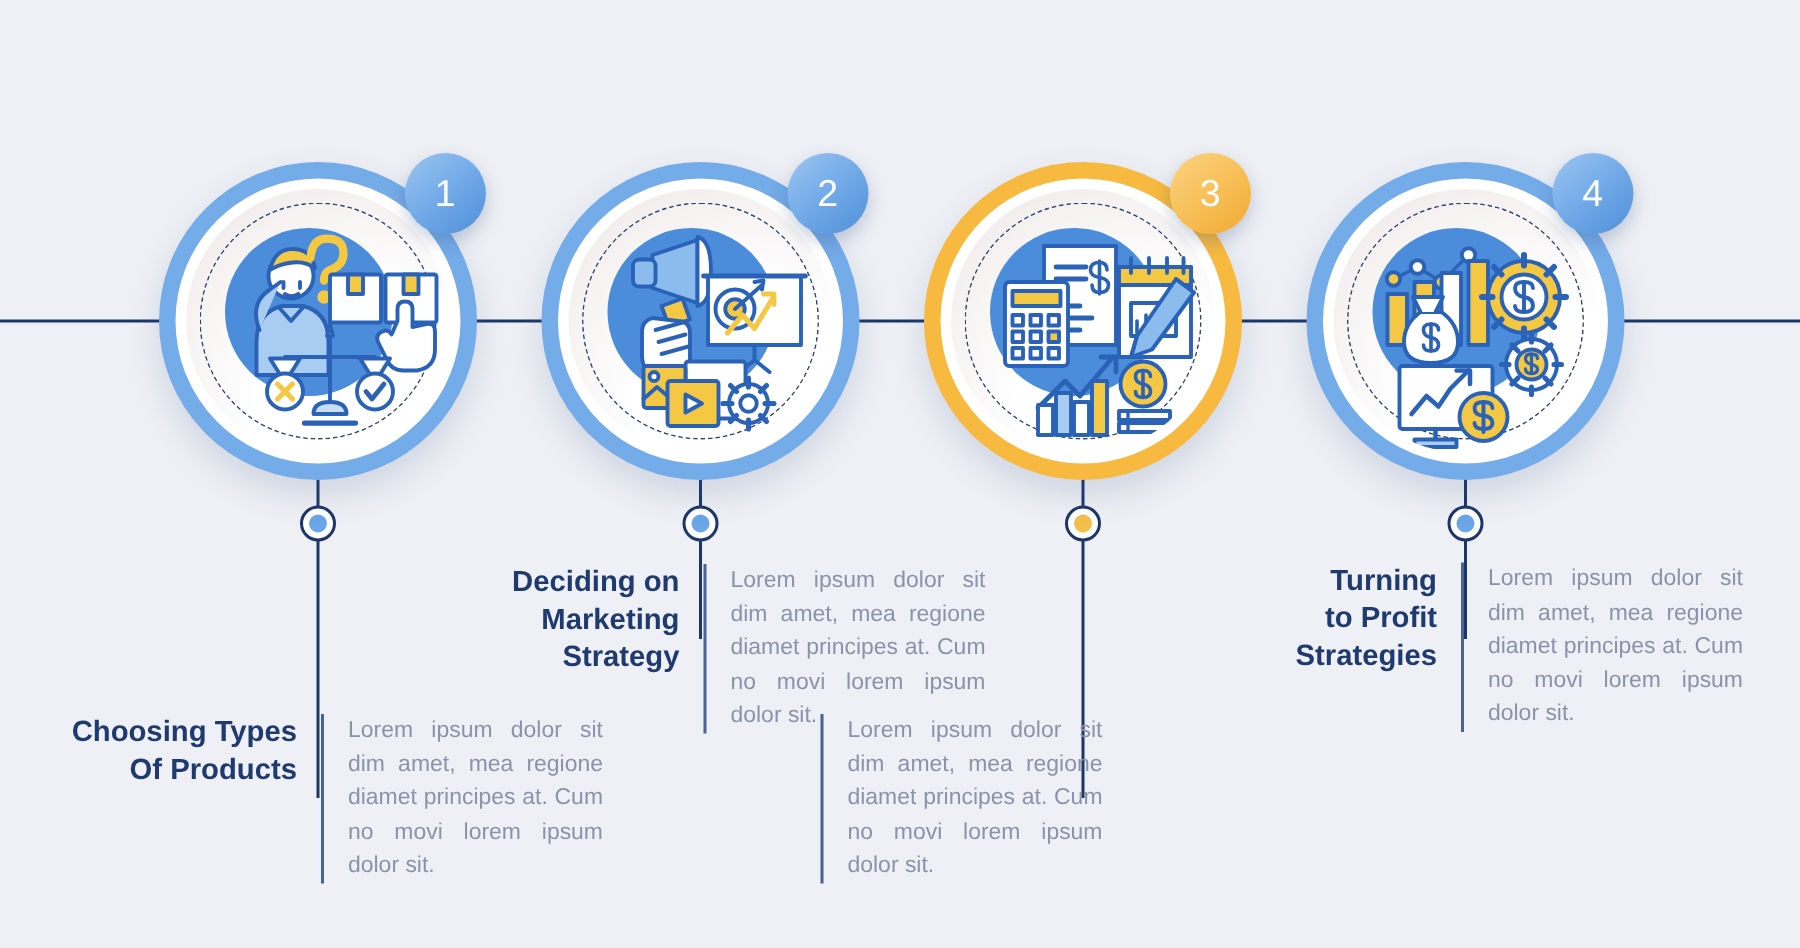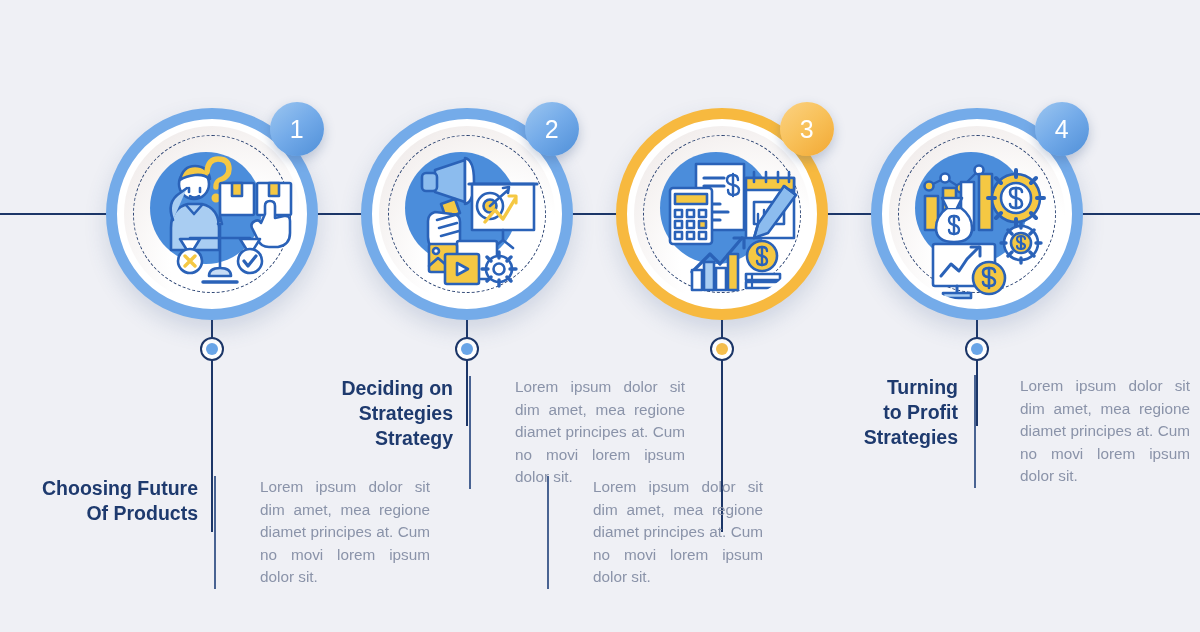--- a/index.html
+++ b/index.html
@@ -162,21 +162,20 @@
     opacity: .85;
   }
   .tb-body {
     font-size: 15.3px;
     line-height: 22.5px;
     color: #8a93a9;
     width: 186px;
     padding-left: 16px;
     box-sizing: border-box;
     text-align: justify;
-    margin-left: 28px;
   }
 </style>
 </head>
 <body>
 
 <div id="stage">
 
   <div class="baseline"></div>
 
   <div class="connector" style="left:211px; top:316px; height:216px;"></div>
@@ -232,21 +231,21 @@
 
           <circle cx="126" cy="135" r="12" fill="#ffffff"></circle>
           <path d="M120 135 l4 5 8-10" stroke="#2a62b8" stroke-width="3.2"></path>
         </g>
       </svg>
     </div>
     <div class="badge blue">1</div>
   </div>
 
   <div class="text-block" style="left:42px; top:476px;">
-    <div class="tb-title">Choosing Future
+    <div class="tb-title">Choosing Types
 Of Products</div>
     <div class="tb-divider"></div>
     <div class="tb-body">Lorem ipsum dolor sit dim amet, mea regione diamet principes at. Cum no movi lorem ipsum dolor sit.</div>
   </div>
 
   <div class="connector" style="left:466px; top:316px; height:110px;"></div>
   <div class="node-dot" style="left:455px; top:337px;">
       <i></i>
     </div>
 
@@ -291,21 +290,21 @@
           <path d="M120 126 l0 6 M120 154 l0 6 M103 143 l6 0 M131 143 l6 0
                    M108 131 l4 4 M128 151 l4 4 M132 131 l-4 4 M112 151 l-4 4" stroke-width="3.4"></path>
         </g>
       </svg>
     </div>
     <div class="badge blue">2</div>
   </div>
 
   <div class="text-block" style="left:297px; top:376px;">
     <div class="tb-title">Deciding on
-Strategies
+Marketing
 Strategy</div>
     <div class="tb-divider"></div>
     <div class="tb-body">Lorem ipsum dolor sit dim amet, mea regione diamet principes at. Cum no movi lorem ipsum dolor sit.</div>
   </div>
 
   <div class="connector" style="left:721px; top:316px; height:216px;"></div>
   <div class="node-dot amber" style="left:710px; top:337px;">
       <i></i>
     </div>
 

